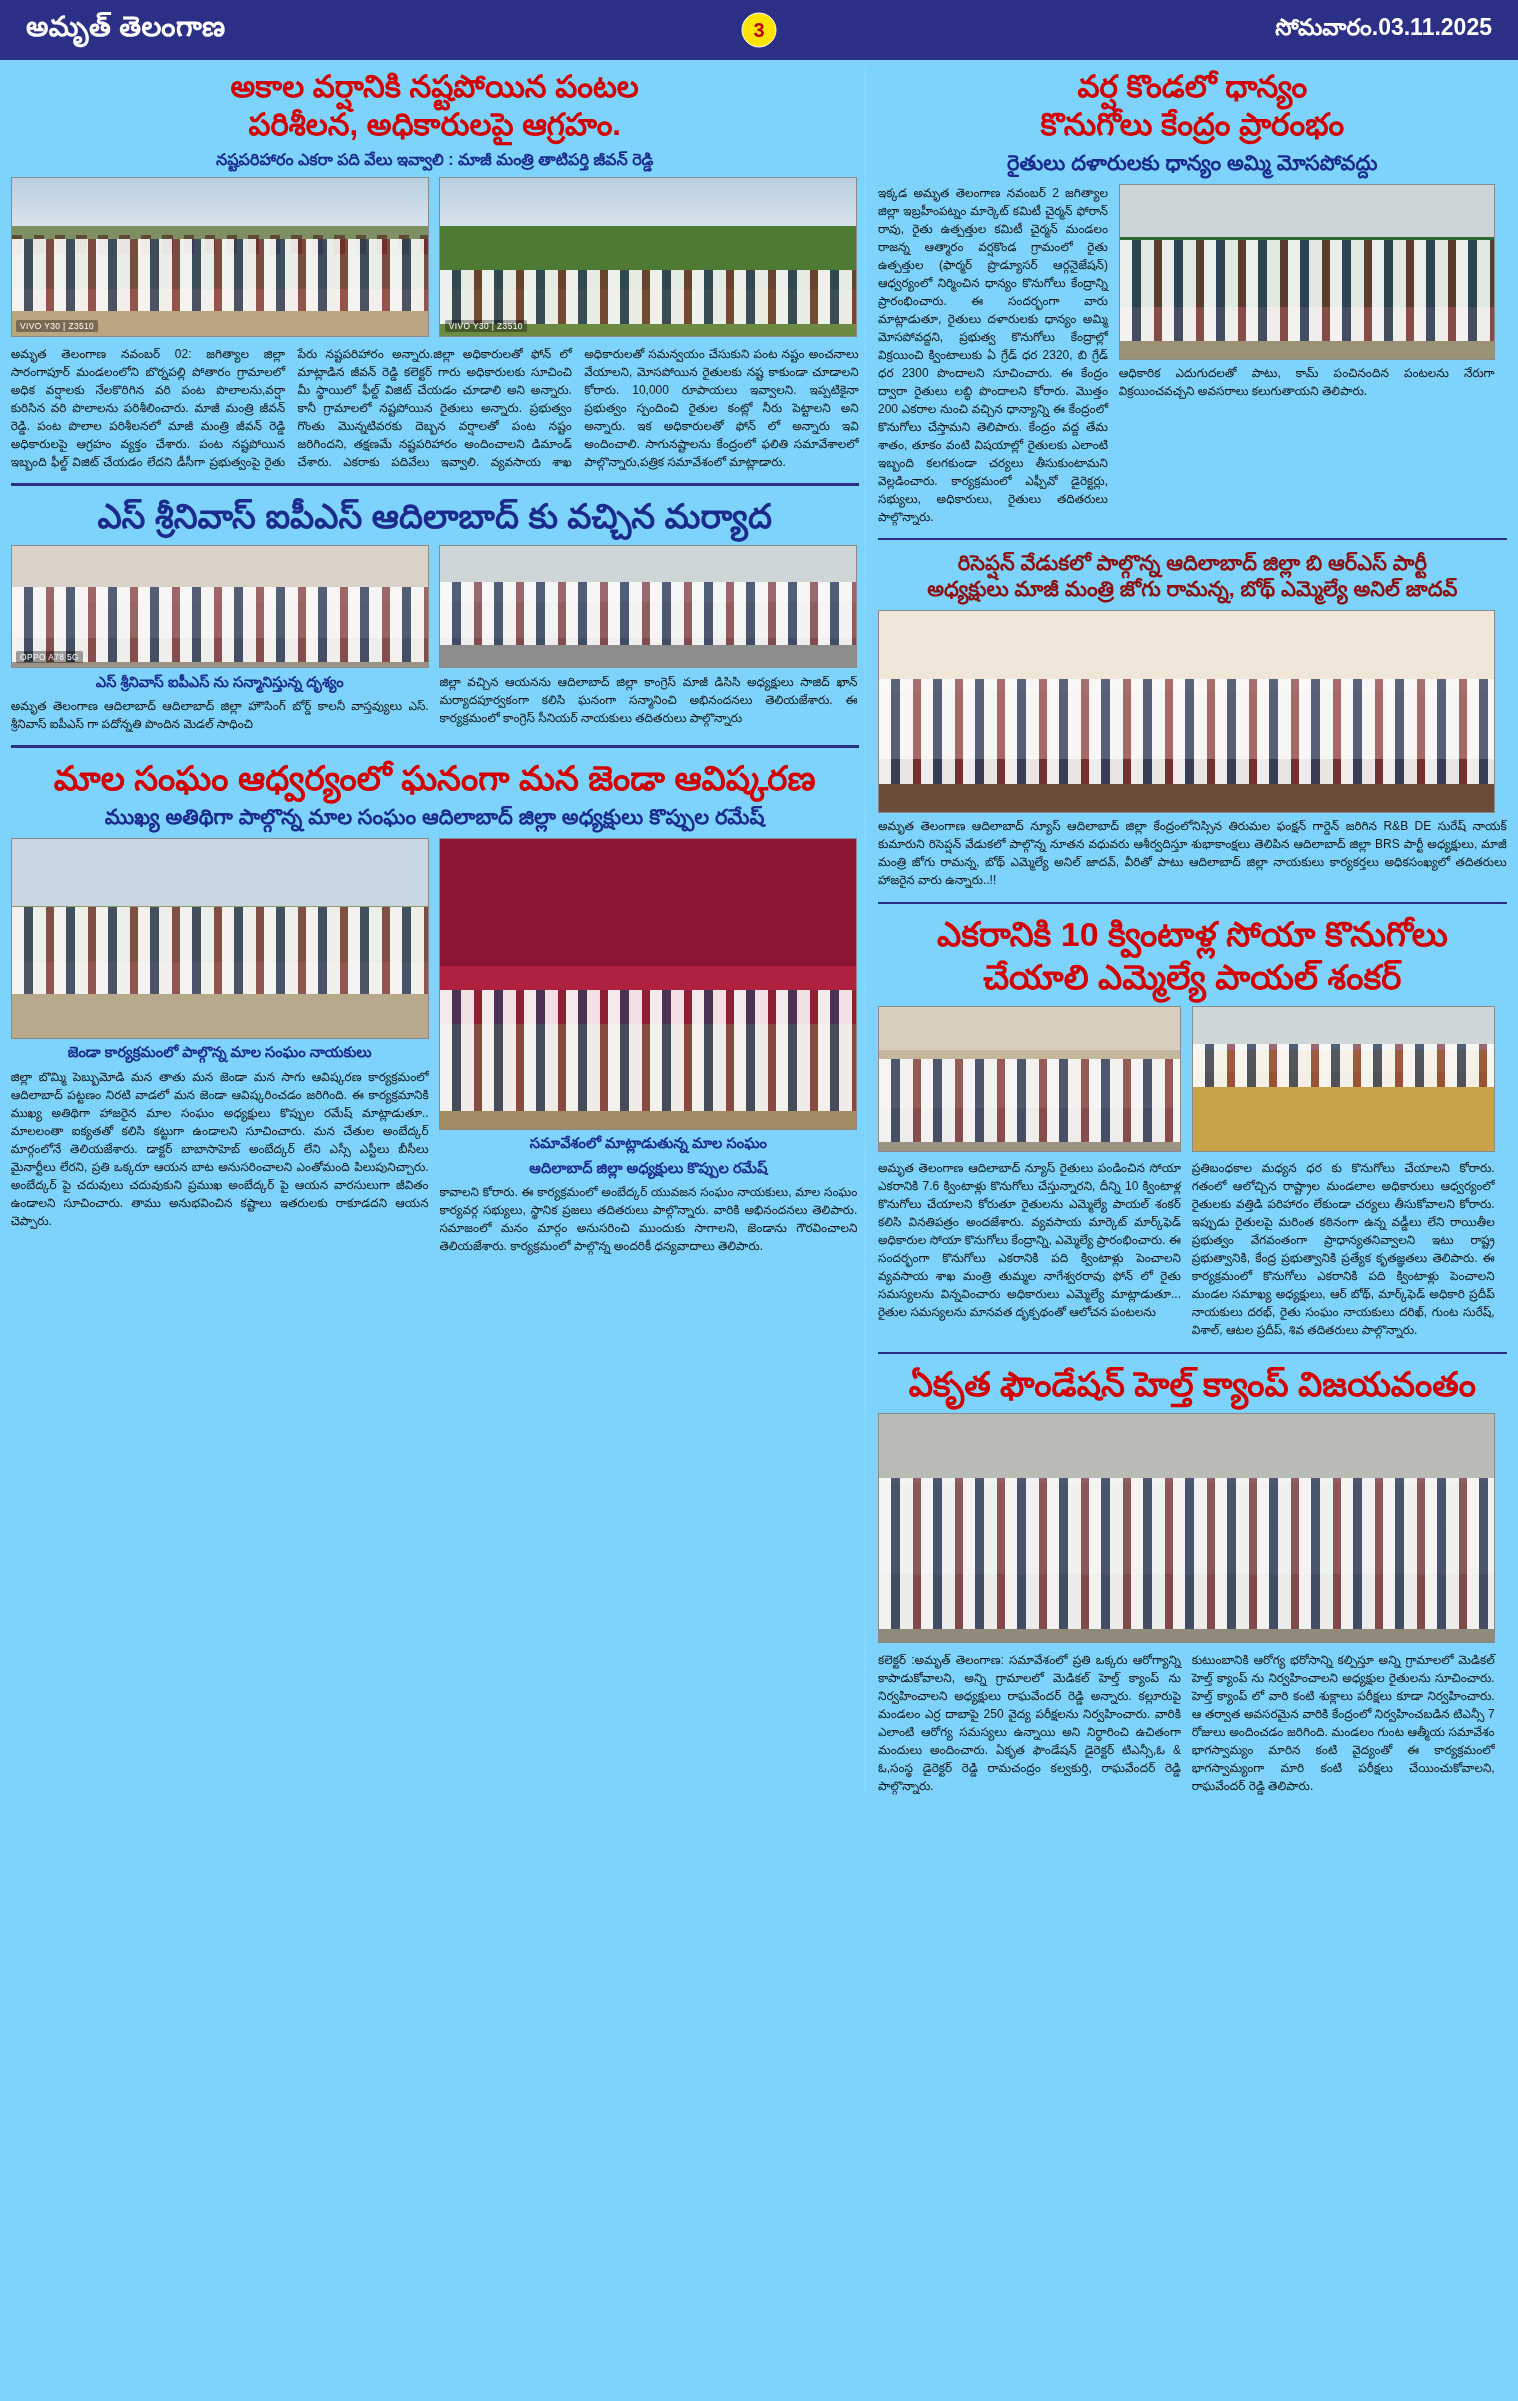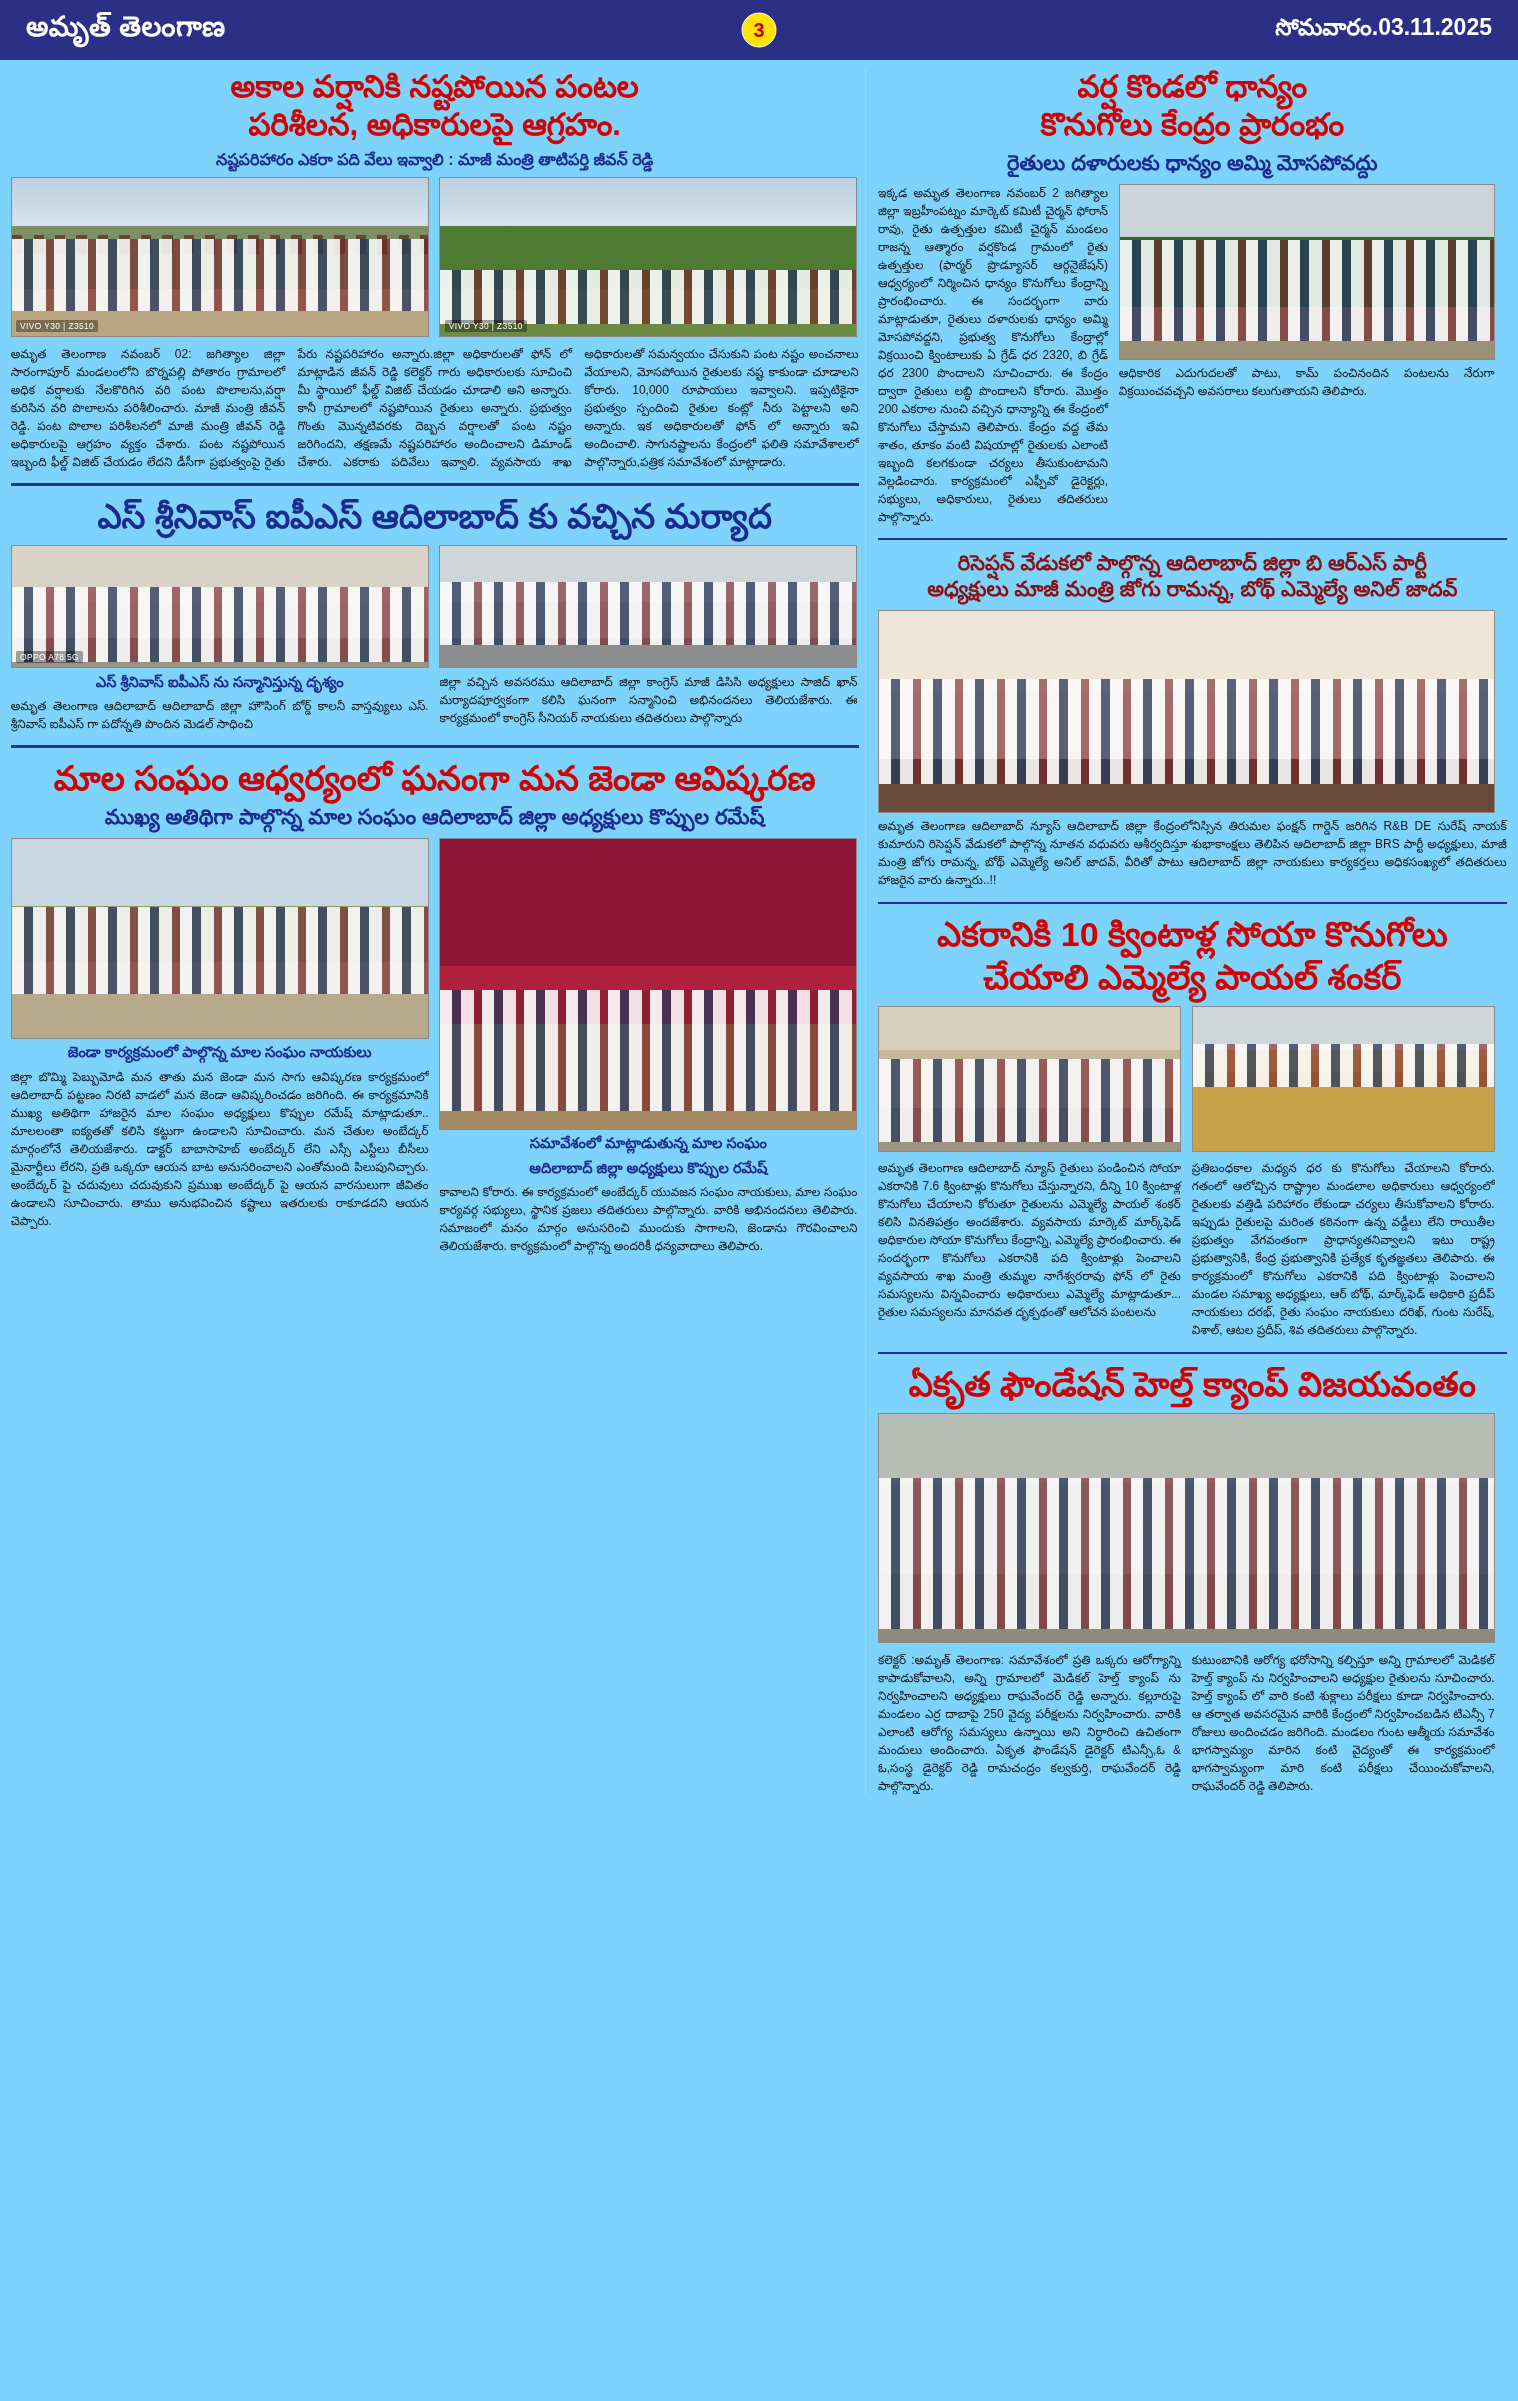--- a/index.html
+++ b/index.html
@@ -212,21 +212,21 @@
             <div class="caption caption-blue">ఎస్ శ్రీనివాస్ ఐపీఎస్ ను సన్మానిస్తున్న దృశ్యం</div>
             <div class="body-text mt6">అమృత తెలంగాణ ఆదిలాబాద్ ఆదిలాబాద్ జిల్లా హౌసింగ్ బోర్డ్ కాలనీ వాస్తవ్యులు ఎస్. శ్రీనివాస్ ఐపీఎస్ గా పదోన్నతి పొందిన మెడల్ సాధించి</div>
           </div>
           <div style="width:418px;">
             <div class="photo indoor" style="width:418px;height:123px;">
               <div class="sky" style="background:#cfd6d8;"></div>
               <div class="mid" style="background:#b9bcb4;"></div>
               <div class="ground" style="background:#8d8d8d;"></div>
               <div class="crowd" style="bottom:18%;height:52%;"></div>
             </div>
-            <div class="body-text mt6">జిల్లా వచ్చిన అవసరము ఆదిలాబాద్ జిల్లా కాంగ్రెస్ మాజీ డిసిసి అధ్యక్షులు సాజిద్ ఖాన్ మర్యాదపూర్వకంగా కలిసి ఘనంగా సన్మానించి అభినందనలు తెలియజేశారు. ఈ కార్యక్రమంలో కాంగ్రెస్ సీనియర్ నాయకులు తదితరులు పాల్గొన్నారు</div>
+            <div class="body-text mt6">జిల్లా వచ్చిన ఆయనను ఆదిలాబాద్ జిల్లా కాంగ్రెస్ మాజీ డిసిసి అధ్యక్షులు సాజిద్ ఖాన్ మర్యాదపూర్వకంగా కలిసి ఘనంగా సన్మానించి అభినందనలు తెలియజేశారు. ఈ కార్యక్రమంలో కాంగ్రెస్ సీనియర్ నాయకులు తదితరులు పాల్గొన్నారు</div>
           </div>
         </div>
       </div>
 
       <div class="band-sep"></div>
 
       <div>
         <div class="hl-red hl-lg">మాల సంఘం ఆధ్వర్యంలో ఘనంగా మన జెండా ఆవిష్కరణ</div>
         <div class="hl-blue hl-md mt6">ముఖ్య అతిథిగా పాల్గొన్న మాల సంఘం ఆదిలాబాద్ జిల్లా అధ్యక్షులు కొప్పుల రమేష్</div>
 

